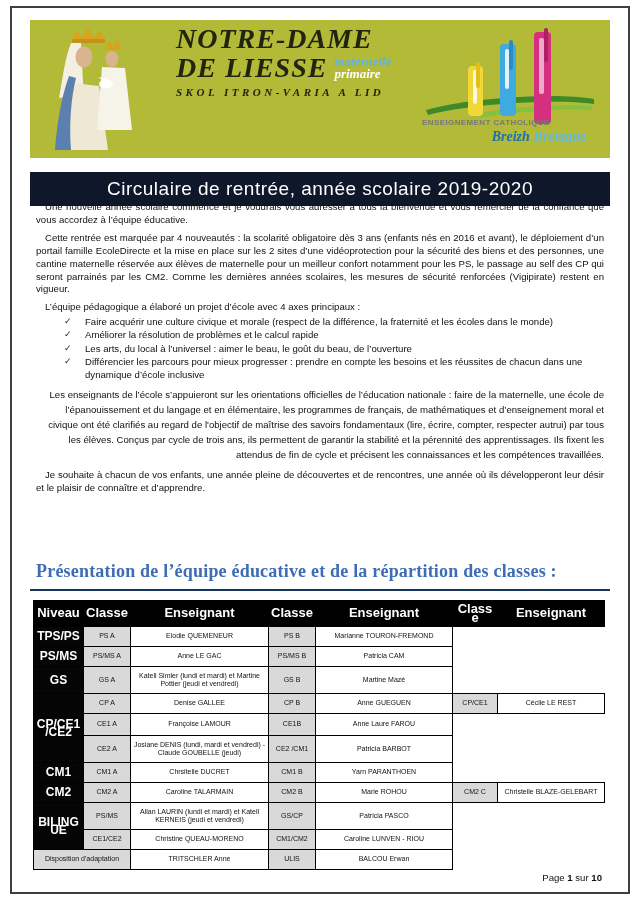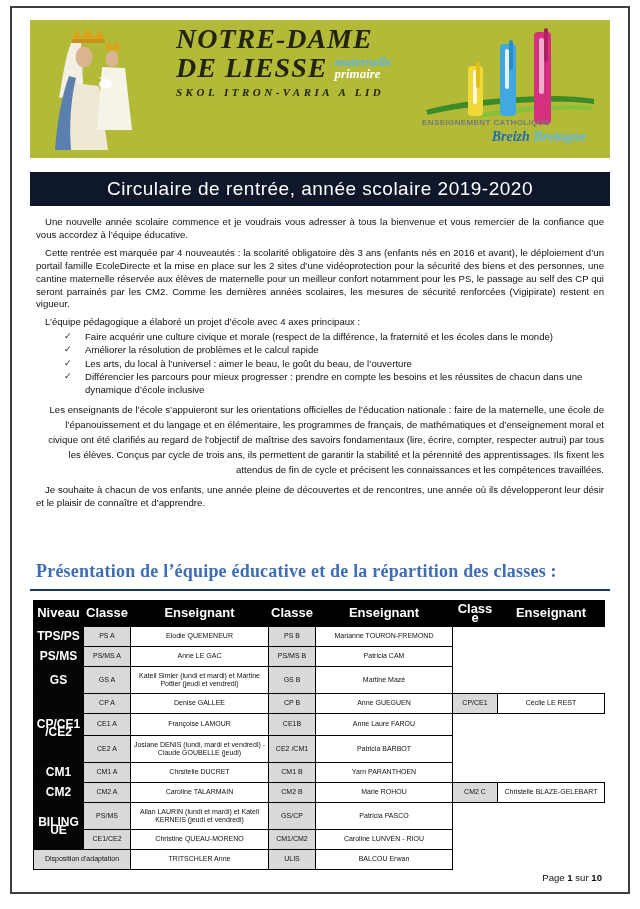--- a/index.html
+++ b/index.html
@@ -39,21 +39,21 @@
   }
   .breizh{color:#1d6fae;}
   .bretagne{color:#63b9e4;}
   
   .circ-bar{
     position:absolute;left:30px;top:172px;width:580px;height:34px;
     background:#0f172a;color:#ffffff;display:flex;align-items:center;justify-content:center;
     font-size:19px;letter-spacing:.5px;
   }
   
-  .content{position:absolute;left:36px;top:216px;width:568px;font-size:9.6px;}
+  .content{position:absolute;left:36px;top:201px;width:568px;font-size:9.6px;}
   .p{margin:0 0 5px 0;text-align:justify;text-indent:9px;line-height:12.9px;}
   .p-left{text-align:left;}
   .p4{line-height:15px;margin-bottom:7px;text-align:right;}
   .intro{margin-bottom:1px;}
   .axes{list-style:none;margin:0 0 6px 0;padding:0 0 0 28px;}
   .axes li{display:flex;line-height:13.2px;}
   .check{width:21px;flex:none;font-size:9px;color:#222;}
   .axes .txt{flex:1;}
   
   .sec-h{

